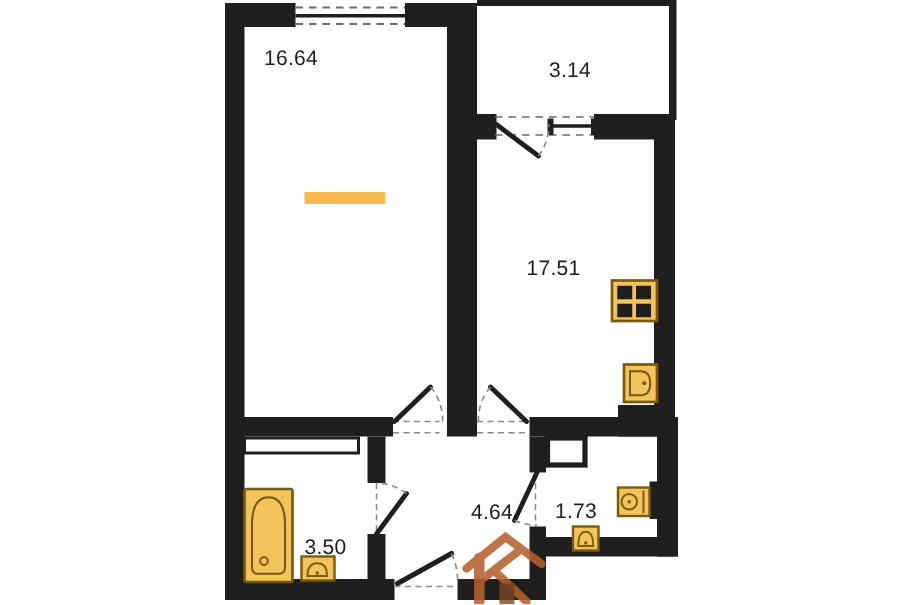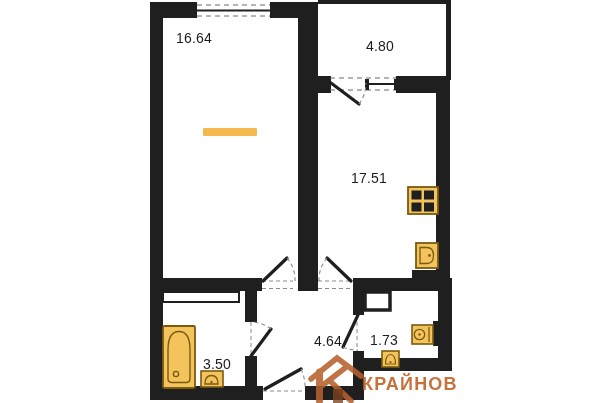--- a/index.html
+++ b/index.html
@@ -132,31 +132,30 @@
     </g>
 
     <g>
       <rect x="382" y="351" width="17" height="16" fill="#f3c35c" stroke="#7a5a10" stroke-width="1.6"></rect>
       <path d="M385.5 364 Q385.5 354.5 390.5 354.5 Q395.5 354.5 395.5 364 Z" fill="none" stroke="#7a5a10" stroke-width="1.2"></path>
       <circle cx="390.5" cy="362" r="1.1" fill="#7a5a10"></circle>
     </g>
   </svg>
 
   <div class="area-label" style="left:176px;top:30px;">16.64</div>
-  <div class="area-label" style="left:366px;top:38px;">4.80</div>
+  <div class="area-label" style="left:366px;top:38px;">3.14</div>
   <div class="accent-bar" style="left:203px;top:128px;width:54px;height:8px;"></div>
   <div class="area-label" style="left:351px;top:170px;">17.51</div>
   <div class="area-label" style="left:203px;top:333px;margin-top:23px;">3.50</div>
   <div class="area-label" style="left:286px;top:333px;margin-left:28px;">4.64</div>
   <div class="area-label" style="left:370px;top:332px;">1.73</div>
 
   <svg id="logo-glyph" width="605" height="403" viewBox="0 0 605 403" style="opacity:.88;">
     <g stroke="#b5612e" fill="none" stroke-linecap="round">
       <path d="M311 379 L337 358 L361 376" stroke-width="5.5"></path>
       <path d="M319.5 372 V401" stroke-width="7"></path>
       <path d="M323 385 L345 368" stroke-width="5.5"></path>
       <path d="M330 381 L351 401" stroke-width="5.5"></path>
     </g>
     <rect x="333" y="389" width="10" height="14" fill="#7d4520" opacity=".9"></rect>
   </svg>
-  <div class="brand" style="left:362px;top:374px;">КРАЙНОВ</div>
 
 </div>
 
 </body></html>

